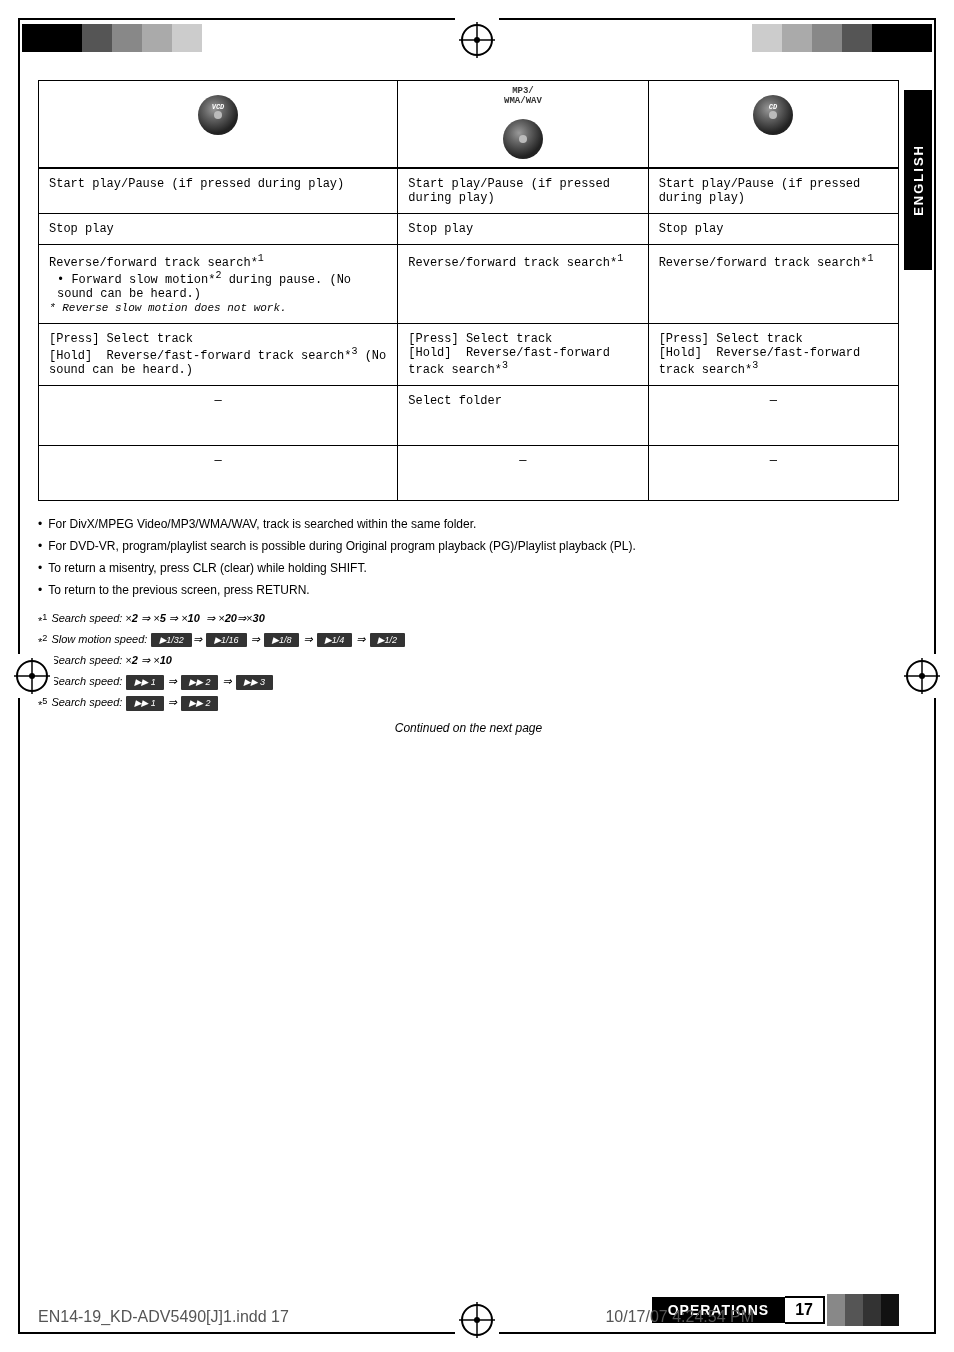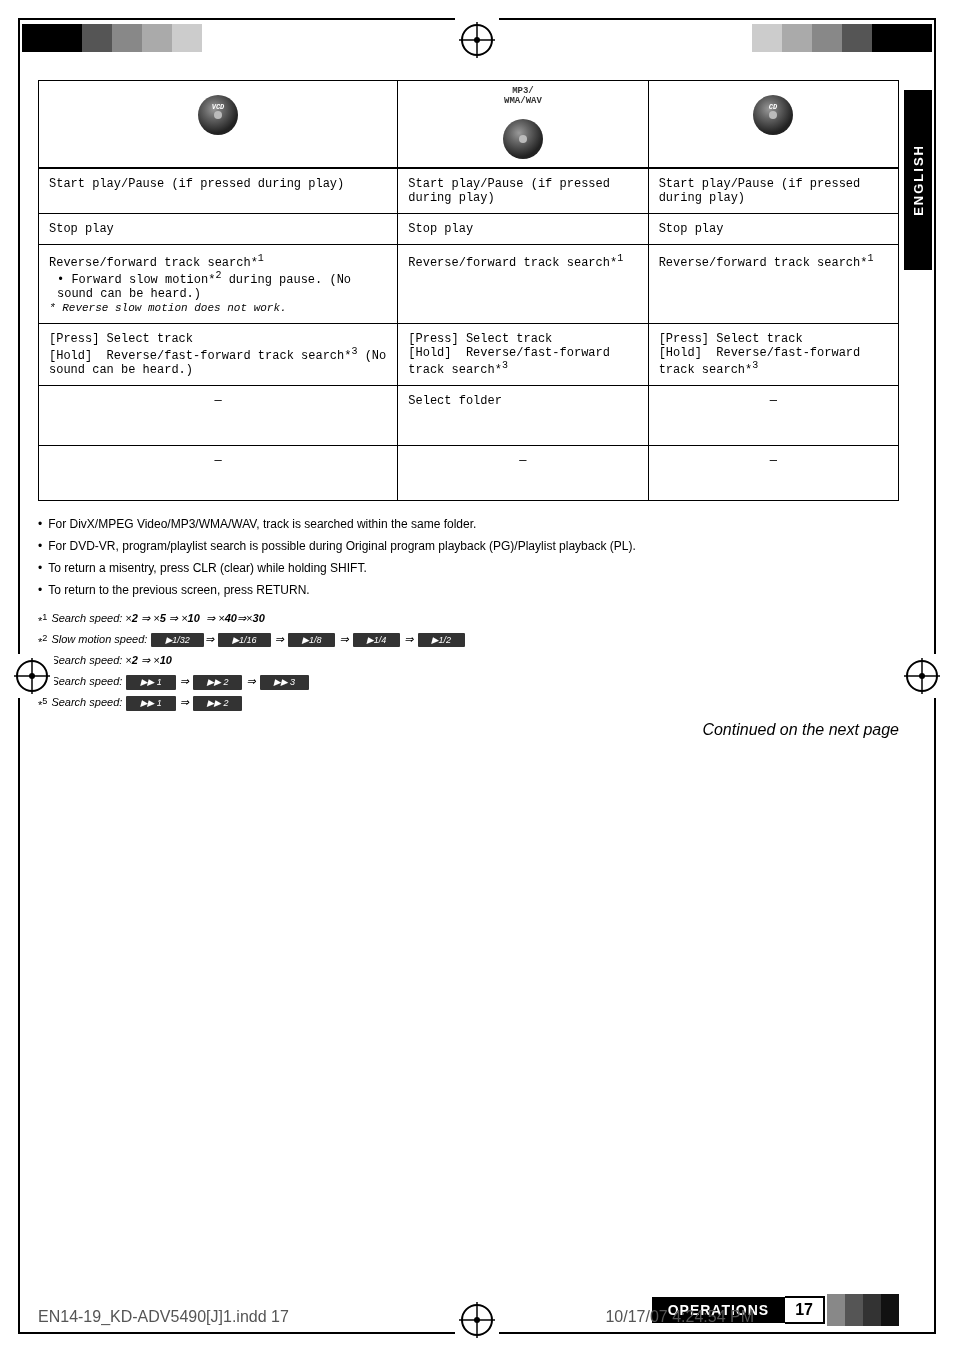--- a/index.html
+++ b/index.html
@@ -162,23 +162,23 @@
       flex-shrink: 0;
       font-style: normal;
     }
     .speed-text {
       font-style: italic;
       font-size: 11px;
     }
 
     
     .continued-text {
-      text-align: right;
+      text-align: center;
       font-style: italic;
-      font-size: 16px;
+      font-size: 12px;
       margin-top: 8px;
       margin-bottom: 4px;
     }
 
     
     .footer-file-info {
       position: absolute;
       bottom: 26px;
       left: 38px;
       font-size: 16px;
@@ -193,21 +193,21 @@
       margin-left: 8px;
     }
 
     
     .sm-badge {
       display: inline-flex;
       align-items: center;
       background: #333;
       color: #fff;
       font-size: 9px;
-      padding: 1px 14px;
+      padding: 1px 8px;
       border-radius: 1px;
       margin: 0 1px;
       gap: 1px;
     }
   </style>
 </head>
 <body>
 
 <div class="page-border-top"></div>
 <div class="page-border-bottom"></div>
@@ -433,21 +433,21 @@
       <span class="note-bullet">•</span>
       <span>To return to the previous screen, press RETURN.</span>
     </div>
   </div>
 
   <div class="footnotes-section">
 
     <div class="footnote-item">
       <span class="footnote-num">*<sup>1</sup></span>
       <span class="speed-text">
-        Search speed: ×<strong>2</strong> ⇒ ×<strong>5</strong> ⇒ ×<strong>10</strong> &nbsp;⇒ ×<strong>40</strong>⇒×<strong>30</strong>
+        Search speed: ×<strong>2</strong> ⇒ ×<strong>5</strong> ⇒ ×<strong>10</strong> &nbsp;⇒ ×<strong>20</strong>⇒×<strong>30</strong>
       </span>
     </div>
 
     <div class="footnote-item">
       <span class="footnote-num">*<sup>2</sup></span>
       <span class="speed-text">
         Slow motion speed: 
         <span class="sm-badge">▶1/32</span>⇒
         <span class="sm-badge">▶1/16</span> ⇒
         <span class="sm-badge">▶1/8</span> ⇒

